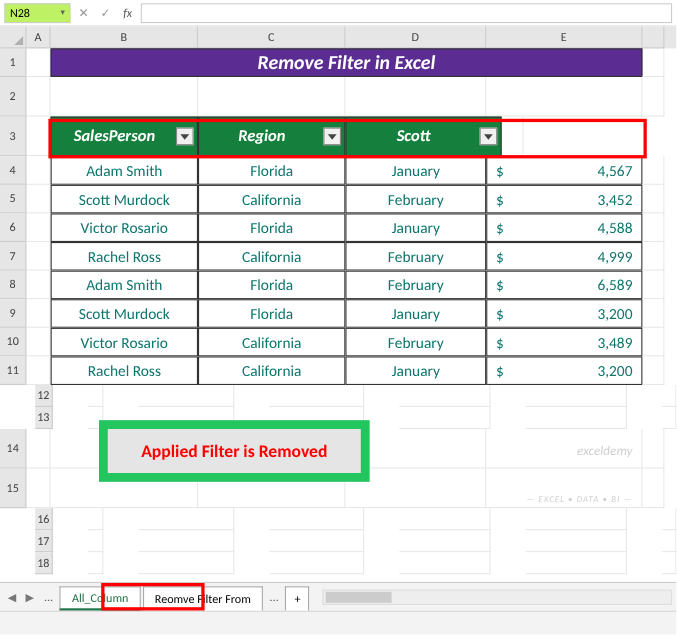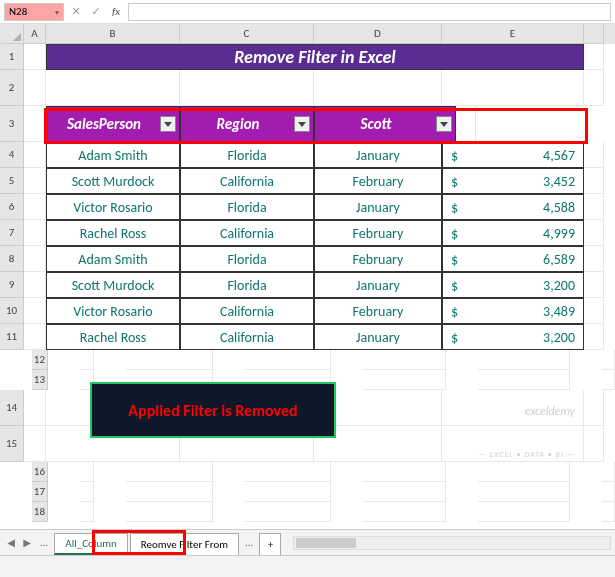--- a/index.html
+++ b/index.html
@@ -1,19 +1,19 @@
 <!DOCTYPE html>
 <html><head>
   <meta charset="utf-8">
   <style>
     * { box-sizing: border-box; margin: 0; padding: 0; }
     body { font-family: "Segoe UI", Calibri, Arial, sans-serif; font-size: 12px; background: #fff; width: 615px; height: 577px; overflow: hidden; position: relative; }
 
     .top-bar { height: 24px; background: #fff; display: flex; align-items: center; border-bottom: 1px solid #e0e0e0; padding: 0 4px; gap: 4px; }
-    .name-box { width: 60px; height: 18px; border: 1px solid #ccc; background: #fca5a5; font-size: 11px; padding: 0 4px; display: flex; align-items: center; justify-content: space-between; }
+    .name-box { width: 60px; height: 18px; border: 1px solid #ccc; background: #bef264; font-size: 11px; padding: 0 4px; display: flex; align-items: center; justify-content: space-between; }
     .nb-arrow { font-size: 8px; color: #666; }
     .fn-btn { width: 16px; height: 16px; display: flex; align-items: center; justify-content: center; color: #999; font-size: 11px; }
     .fn-btn.fx { font-style: italic; color: #555; }
     .formula-bar { flex: 1; height: 18px; border: 1px solid #ccc; background: #fff; }
 
     .grid-area { position: relative; height: 505px; display: flex; flex-direction: column; }
     .col-headers { display: flex; height: 20px; background: #e6e6e6; }
     .corner { width: 24px; border-right: 1px solid #ccc; border-bottom: 1px solid #ccc; background: #e6e6e6; position: relative; }
     .corner::after { content: ""; position: absolute; right: 2px; bottom: 2px; border-left: 8px solid transparent; border-bottom: 8px solid #b0b0b0; }
     .col-h { text-align: center; color: #444; border-right: 1px solid #ccc; border-bottom: 1px solid #ccc; line-height: 20px; font-size: 11px; }
@@ -29,28 +29,28 @@
     .row-h { width: 24px; text-align: center; color: #444; background: #e6e6e6; border-right: 1px solid #ccc; border-bottom: 1px solid #ccc; font-size: 11px; display: flex; align-items: center; justify-content: center; }
     .cell { border-right: 1px solid #e8e8e8; border-bottom: 1px solid #e8e8e8; display: flex; align-items: center; justify-content: center; font-size: 13px; }
     .r1 .cell, .r1 .row-h { height: 26px; }
     .r-data .cell, .r-data .row-h { height: 26px; }
     .r-tall .cell, .r-tall .row-h { height: 36px; }
     .r-short .cell, .r-short .row-h { height: 20px; margin-left: 32px; }
 
     .title-merge { width: 538px; background: #5B2C91; color: #ffffff; font-weight: bold; font-style: italic; font-size: 18px; border: 1px solid #333; }
     .header-row-outline { position: absolute; left: 44px; top: 84px; width: 544px; height: 36px; border: 3px solid #ff0000; pointer-events: none; }
 
-    .th-cell { background: #a21caf; color: #fff; font-weight: bold; font-style: italic; font-size: 15px; border: 1px solid #333; position: relative; justify-content: center; padding-right: 18px; }
+    .th-cell { background: #15803d; color: #fff; font-weight: bold; font-style: italic; font-size: 15px; border: 1px solid #333; position: relative; justify-content: center; padding-right: 18px; }
     .filter-btn { position: absolute; right: 3px; top: 50%; transform: translateY(-50%); width: 16px; height: 16px; background: #f0f0f0; border: 1px solid #888; display: flex; align-items: center; justify-content: center; }
     .filter-btn::after { content: ""; border-left: 4px solid transparent; border-right: 4px solid transparent; border-top: 5px solid #444; }
 
     .td-cell { border: 1px solid #333; background: #fff; font-size: 14px; color: #0f766e; }
     .td-sales { justify-content: space-between; padding: 0 8px; }
 
-    .annotation-box { position: absolute; left: 90px; top: 358px; width: 246px; height: 56px; border: 2px solid #22c55e; display: flex; align-items: center; justify-content: center; color: #ff0000; font-weight: bold; font-size: 16px; background: #0f172a; }
+    .annotation-box { position: absolute; left: 90px; top: 358px; width: 246px; height: 56px; border: 8px solid #22c55e; display: flex; align-items: center; justify-content: center; color: #ff0000; font-weight: bold; font-size: 16px; background: #e5e5e5; }
 
     .watermark { position: absolute; right: 40px; bottom: 70px; font-size: 12px; color: #d0d0d0; font-style: italic; text-align: right; line-height: 1.1; }
     .watermark .sub { font-size: 8px; letter-spacing: 1px; margin-top: 32px; }
 
     .sheet-bar { height: 26px; background: #f3f3f3; border-top: 1px solid #ccc; display: flex; align-items: center; padding: 0 4px; gap: 2px; position: relative; }
     .nav-btn { width: 14px; height: 14px; color: #777; display: flex; align-items: center; justify-content: center; font-size: 10px; }
     .tab { height: 22px; padding: 0 10px; border: 1px solid #aaa; background: #fff; font-size: 11px; display: flex; align-items: center; border-bottom: none; margin-top: 3px; }
     .tab.active { border-bottom: 2px solid #217346; font-weight: normal; color: #217346; }
     .tab-outline { position: absolute; left: 92px; top: 0px; width: 94px; height: 25px; border: 3px solid #ff0000; pointer-events: none; }
     .ellipsis { color: #666; padding: 0 4px; font-size: 11px; }

